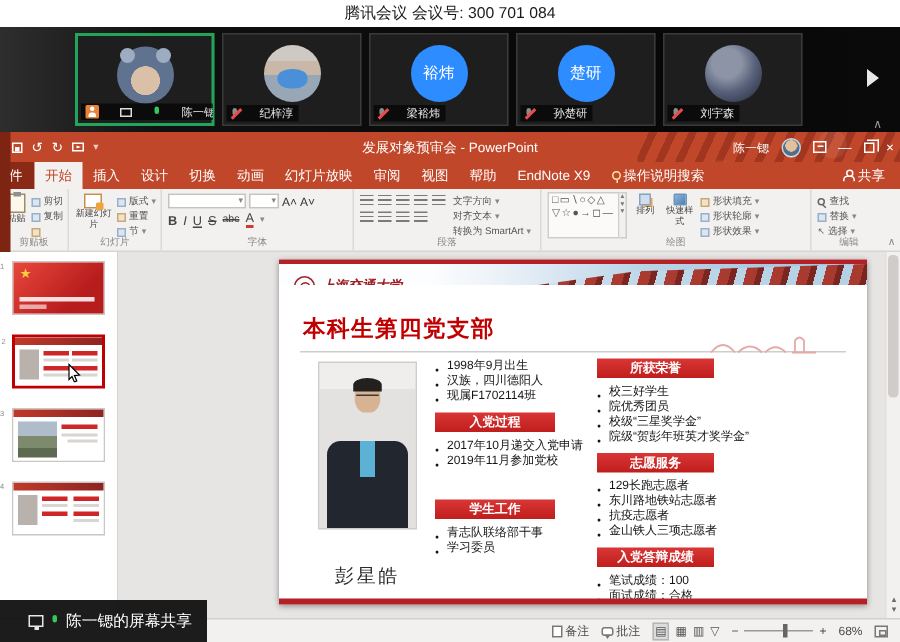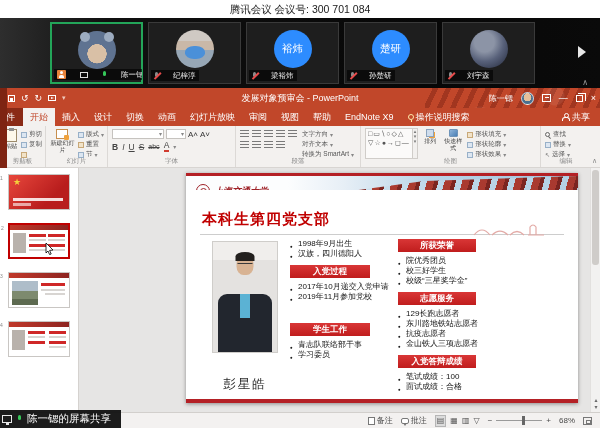--- a/index.html
+++ b/index.html
@@ -190,22 +190,22 @@
   .ic-comment::after{content:"";position:absolute;left:1px;bottom:-3px;border-left:2px solid transparent;border-right:2px solid transparent;border-top:3px solid #777;}
   .views{display:flex;align-items:center;gap:4px;font-size:8px;color:#555;}
   .view-active{background:#dcdcdc;border:1px solid #b5b5b5;padding:0 1px;line-height:10px;}
   .zoomctl{display:flex;align-items:center;gap:4px;}
   .ztrack{position:relative;width:46px;height:1px;background:#9a9a9a;}
   .zthumb{position:absolute;left:55%;top:-4px;width:3px;height:9px;background:#666;}
   .zfit{width:9px;height:8px;border:1px solid #777;position:relative;}
   .zfit::after{content:"";position:absolute;left:2px;top:2px;width:3px;height:2px;border:1px solid #777;}
 
   
-  .share-overlay{position:absolute;left:0;bottom:0;height:18px;background:rgba(16,16,16,0.95);z-index:9;
-    display:flex;align-items:center;gap:5px;padding:0 10px 0 2px;color:#fff;font-size:10.5px;}
+  .share-overlay{position:absolute;left:0;bottom:0;height:28px;background:rgba(16,16,16,0.95);z-index:9;
+    display:flex;align-items:center;gap:5px;padding:0 10px 0 19px;color:#fff;font-size:10.5px;}
   .ov-screen{width:10px;height:8px;border:1px solid #e8e8e8;position:relative;}
   .ov-screen::after{content:"";position:absolute;left:3px;bottom:-3px;width:3px;height:2px;background:#e8e8e8;}
 </style>
 </head>
 <body>
 
 <div class="stage">
 
   <div class="meet-titlebar">腾讯会议 会议号: 300 701 084</div>
 
@@ -557,20 +557,21 @@
             <span class="ph-shirt"></span>
             <span class="ph-head"></span>
           </div>
           <div class="p-name">彭星皓</div>
 
           <div class="col col1">
             <div class="sec">
               <ul>
                 <li>1998年9月出生</li>
                 <li>汉族，四川德阳人</li>
+                <li>现属F1702114班</li>
               </ul>
             </div>
             <div class="sec">
               <div class="sec-bar">入党过程</div>
               <ul>
                 <li>2017年10月递交入党申请</li>
                 <li>2019年11月参加党校</li>
               </ul>
             </div>
             <div class="sec sec-push">
@@ -579,23 +580,24 @@
                 <li>青志队联络部干事</li>
                 <li>学习委员</li>
               </ul>
             </div>
           </div>
 
           <div class="col col2">
             <div class="sec">
               <div class="sec-bar">所获荣誉</div>
               <ul>
+                <li>校三好学生</li>
                 <li>院优秀团员</li>
-                <li>校三好学生</li>
                 <li>校级“三星奖学金”</li>
+                <li>院级“贺彭年班英才奖学金”</li>
               </ul>
             </div>
             <div class="sec">
               <div class="sec-bar">志愿服务</div>
               <ul>
                 <li>129长跑志愿者</li>
                 <li>东川路地铁站志愿者</li>
                 <li>抗疫志愿者</li>
                 <li>金山铁人三项志愿者</li>
               </ul>

